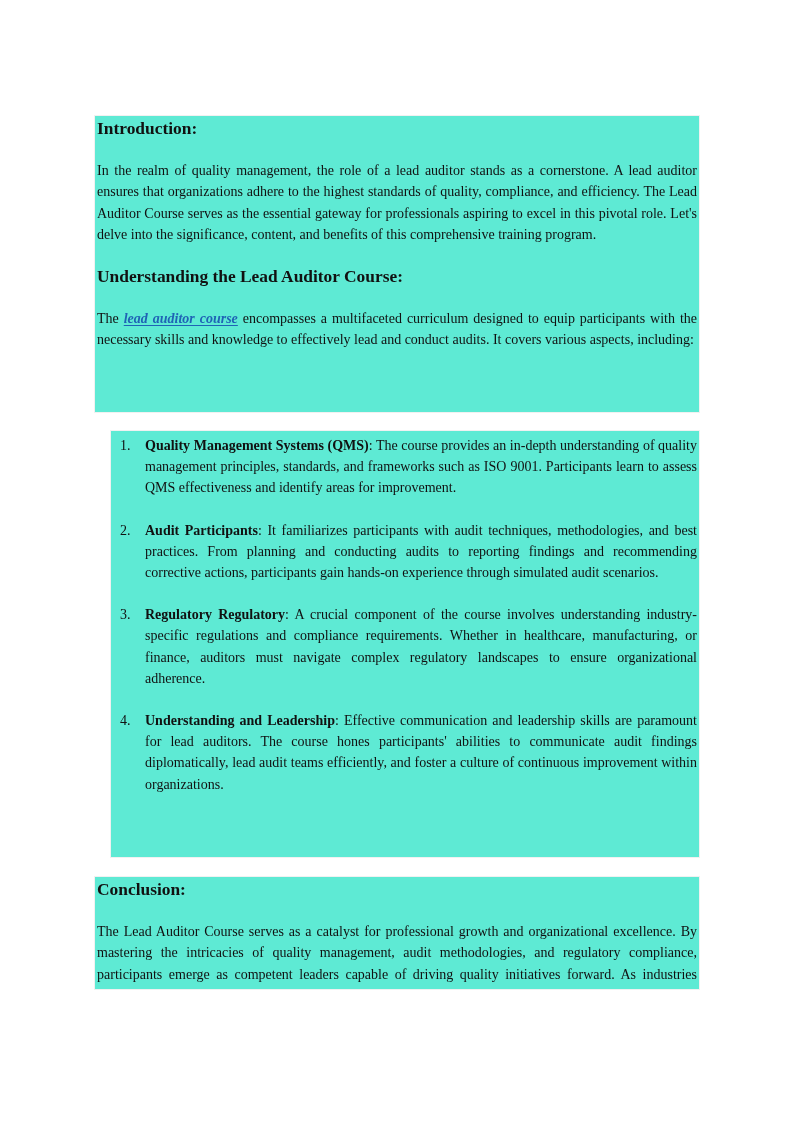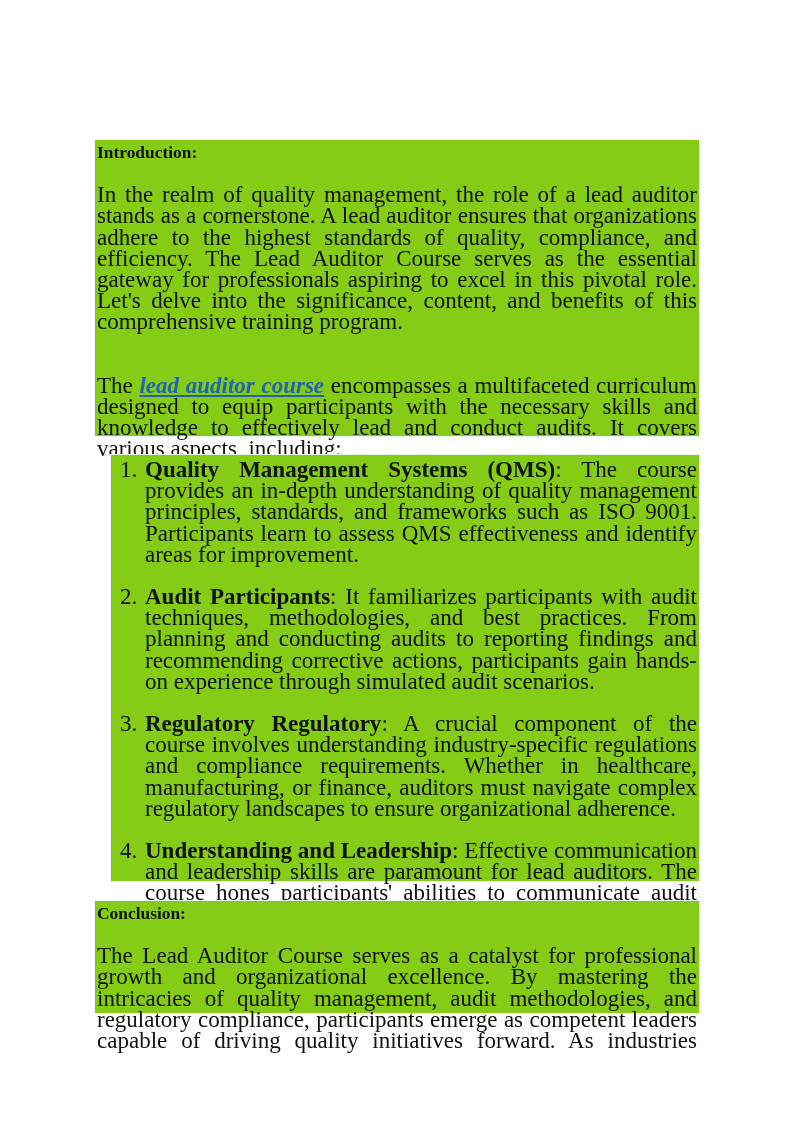--- a/index.html
+++ b/index.html
@@ -1,34 +1,35 @@
 <!DOCTYPE html>
 <html><head>
 <meta charset="utf-8">
 <style>
   html, body { margin: 0; padding: 0; background: #ffffff; }
   body { width: 794px; height: 1123px; position: relative; overflow: hidden;
          font-family: "Liberation Serif", "DejaVu Serif", serif; color: #111111; }
-  .block { position: absolute; box-sizing: border-box; border: 1px solid #f1f1f1; background: #84cc16; margin-top: 24px; }
-  .p { font-size: 23px; line-height: 21.2px; text-align: justify; margin: 0; }
+  .block { position: absolute; box-sizing: border-box; border: 1px solid #f1f1f1; background: #5eead4; }
+  .p { font-size: 14px; line-height: 21.2px; text-align: justify; margin: 0; }
   .h { font-size: 17.4px; line-height: 21.2px; font-weight: bold; margin: 0; }
   .link { color: #1f63b5; font-weight: bold; text-decoration: underline; text-underline-offset: 2px; font-style: italic; }
   ol { margin: 0; padding: 0; list-style: none; }
   li { position: relative; padding-left: 34px; margin: 0; }
   li .num { position: absolute; left: 9px; top: 0; }
   li b { font-weight: bold; }
 </style>
 </head>
 <body>
 
 <div class="block" style="left:94px; top:115px; width:606px; height:298px; padding:2px 2px 0 2px;">
   <p class="h">Introduction:</p>
   <div style="height:21px"></div>
   <p class="p">In the realm of quality management, the role of a lead auditor stands as a cornerstone. A lead auditor ensures that organizations adhere to the highest standards of quality, compliance, and efficiency. The Lead Auditor Course serves as the essential gateway for professionals aspiring to excel in this pivotal role. Let's delve into the significance, content, and benefits of this comprehensive training program.</p>
   <div style="height:21px"></div>
+  <p class="h">Understanding the Lead Auditor Course:</p>
   <div style="height:21px"></div>
   <p class="p"><span>The </span><a class="link">lead auditor course</a><span> encompasses a multifaceted curriculum designed to equip participants with the necessary skills and knowledge to effectively lead and conduct audits. It covers various aspects, including:</span></p>
 </div>
 
 <div class="block" style="left:110px; top:430px; width:590px; height:428px; padding:4px 2px 0 0;">
   <ol>
     <li class="p" style="margin-bottom:21px;">
       <span class="num">1.</span><b>Quality Management Systems (QMS)</b><span>: The course provides an in-depth understanding of quality management principles, standards, and frameworks such as ISO 9001. Participants learn to assess QMS effectiveness and identify areas for improvement.</span>
     </li>
     <li class="p" style="margin-bottom:21px;">

